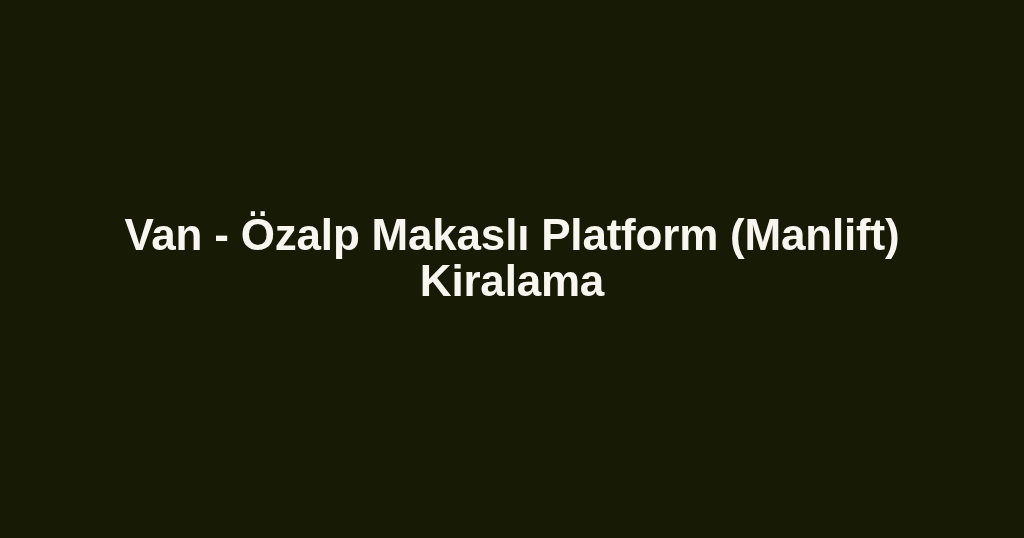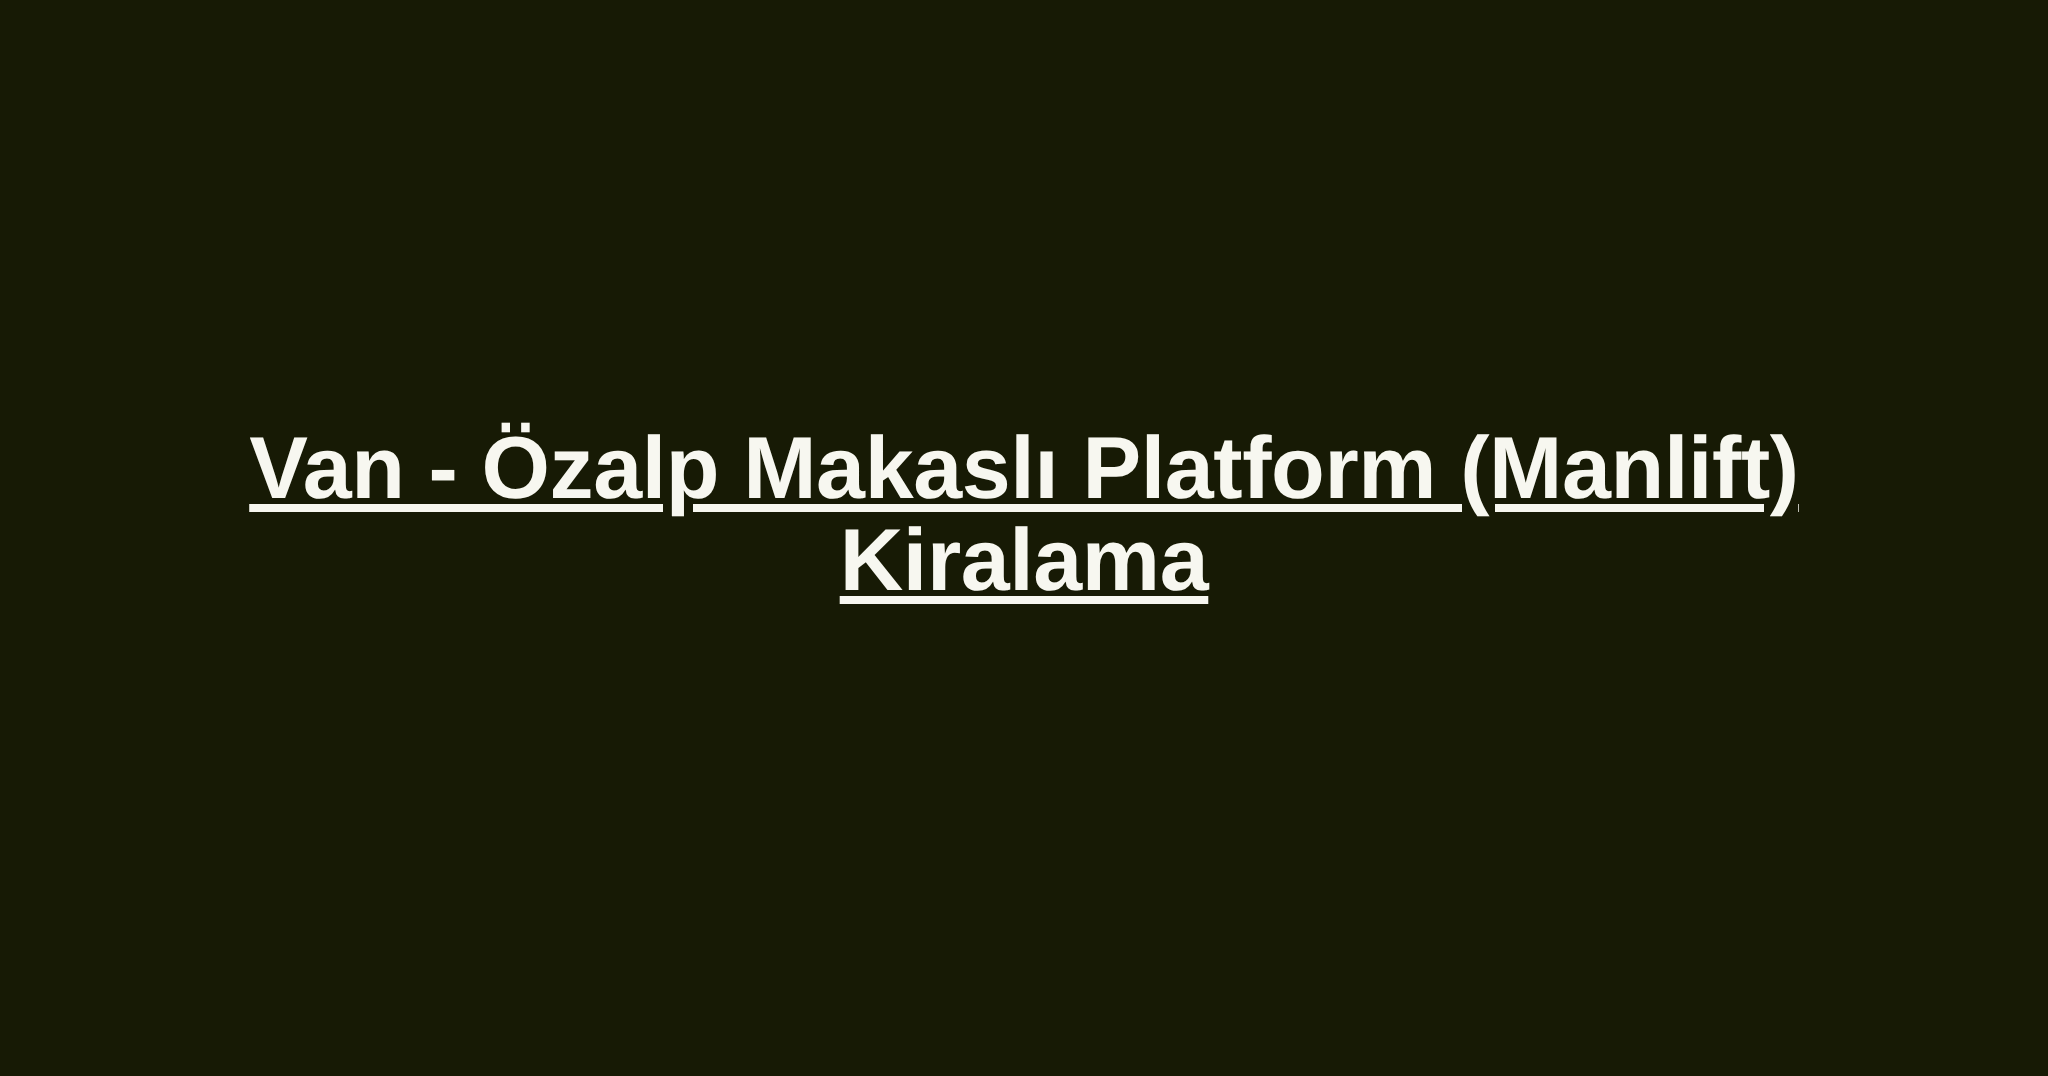--- a/index.html
+++ b/index.html
@@ -46,21 +46,20 @@
     padding: 0;
     font-family: "Liberation Sans", "DejaVu Sans", sans-serif;
     font-size: 44px;
     font-weight: 700;
     line-height: 46px;
     letter-spacing: -0.2px;
     color: #f7f7f0;
     text-align: center;
     white-space: normal;
     word-break: normal;
-    text-decoration: underline;
   }
 
   
   .headline {
     -webkit-font-smoothing: antialiased;
     text-rendering: optimizeLegibility;
   }
 </style>
 </head>
 <body>

